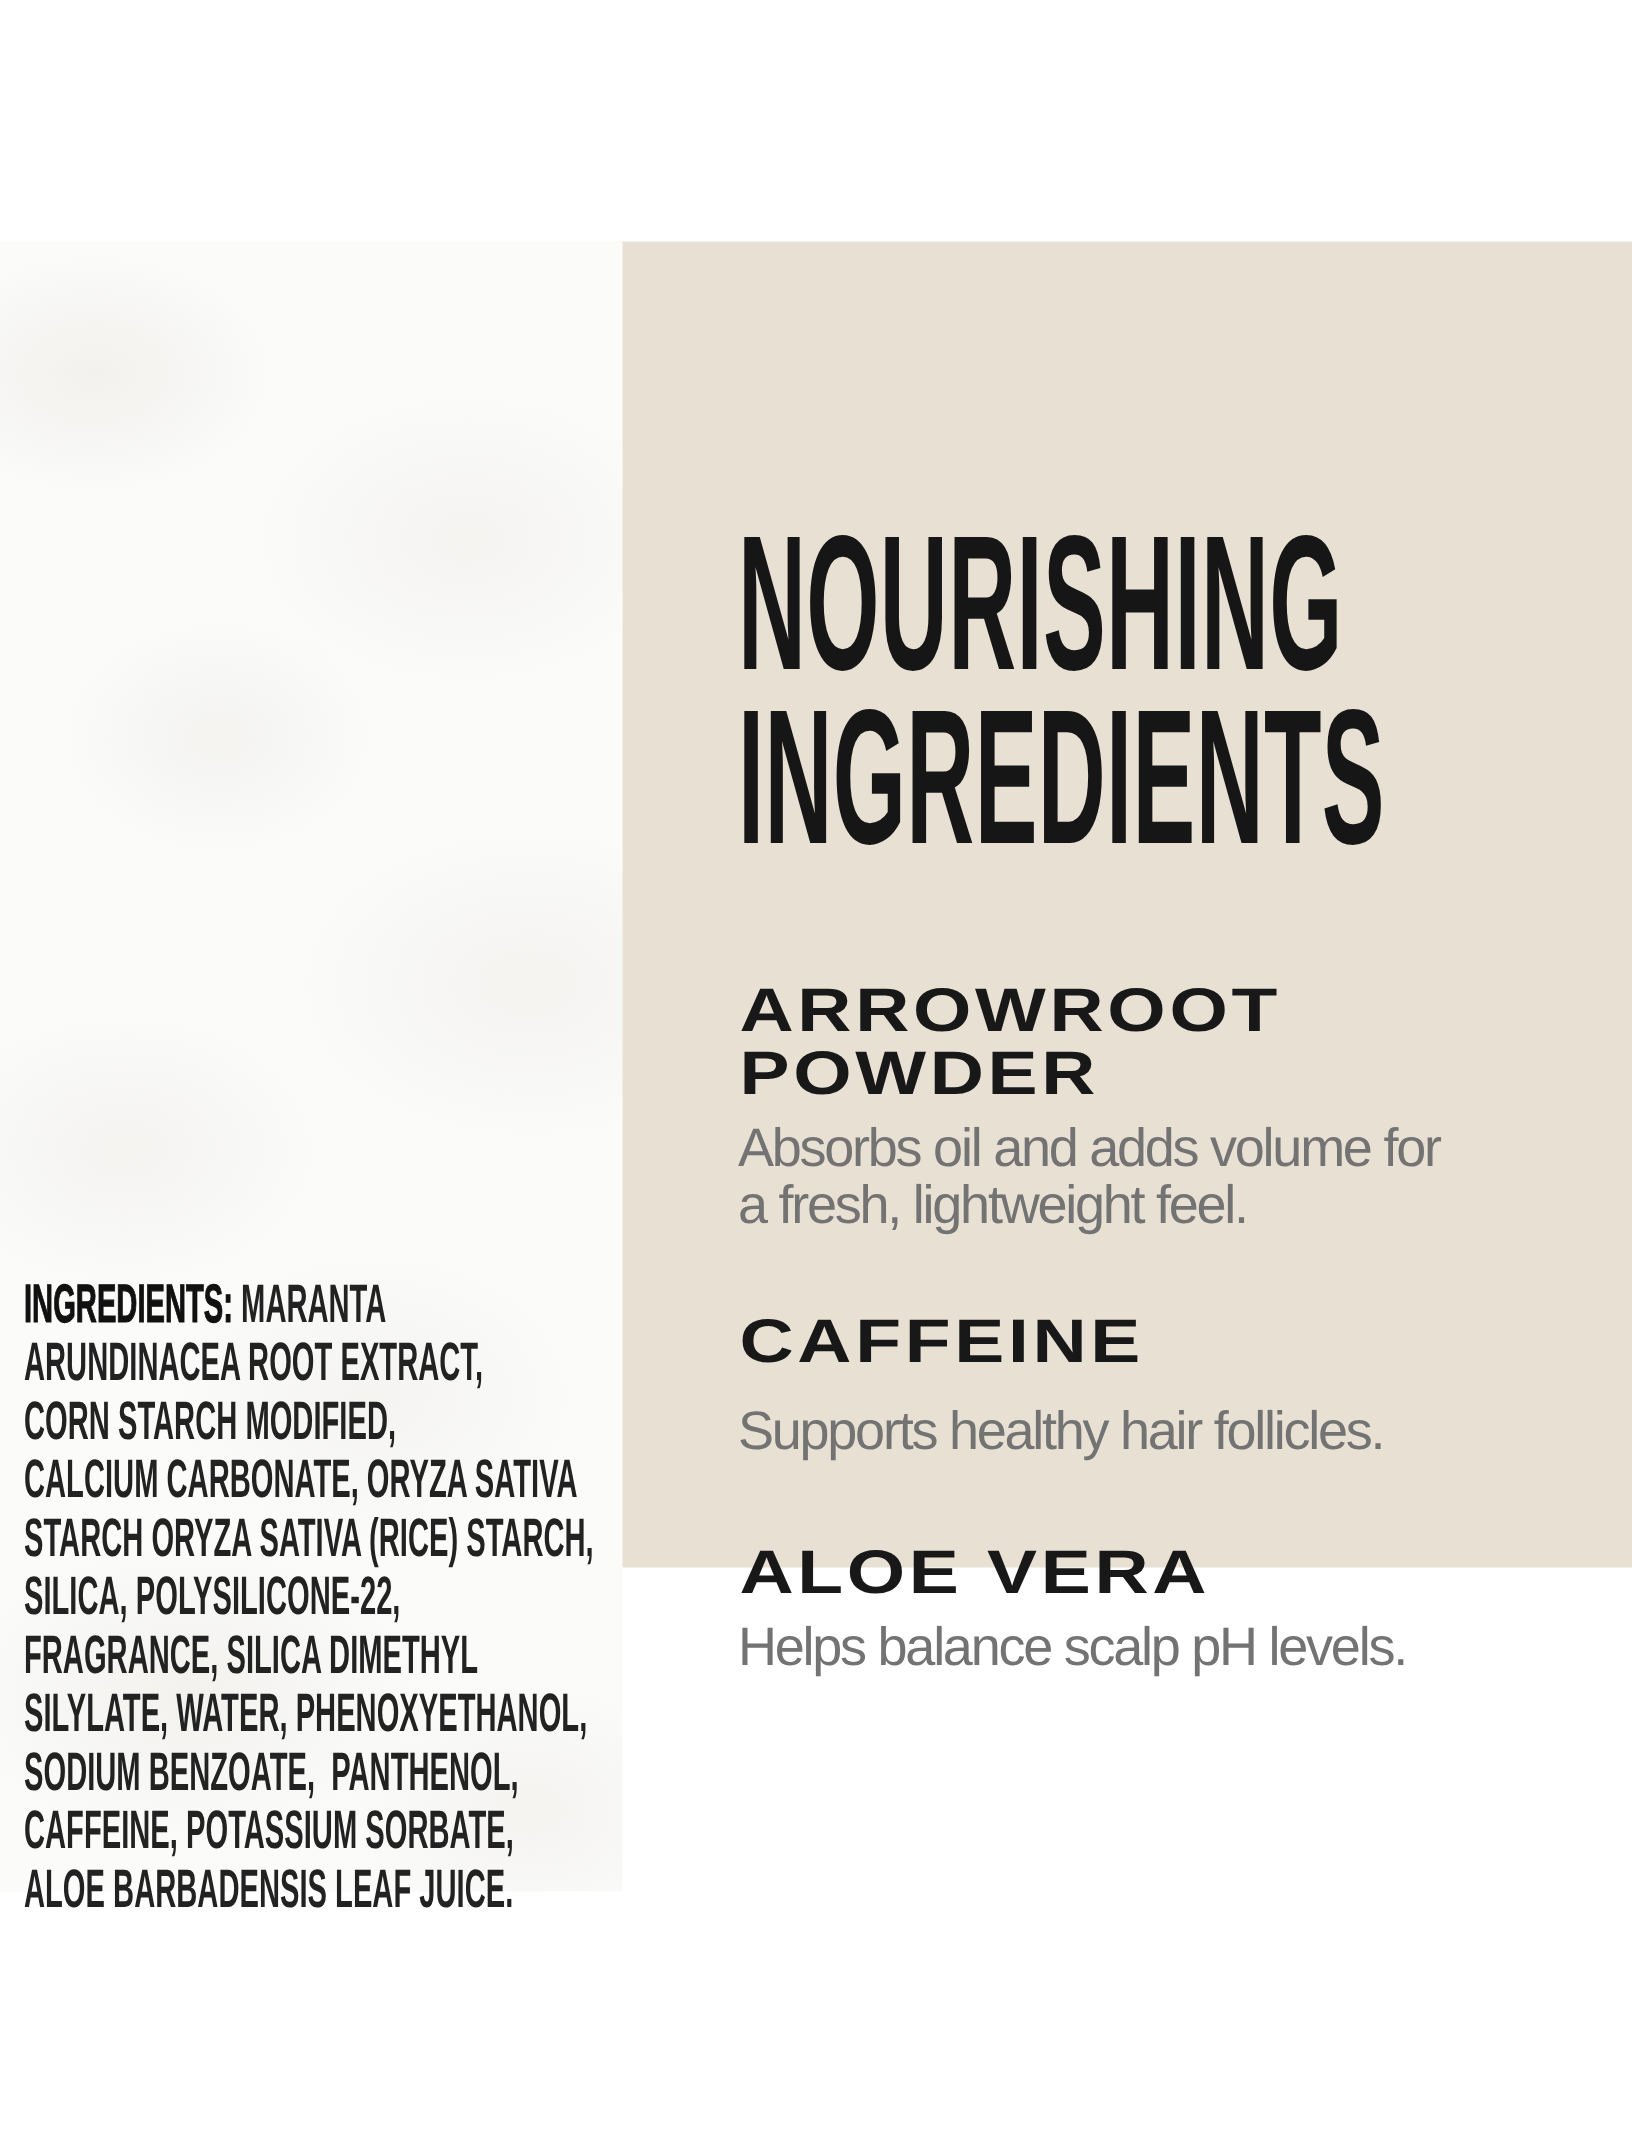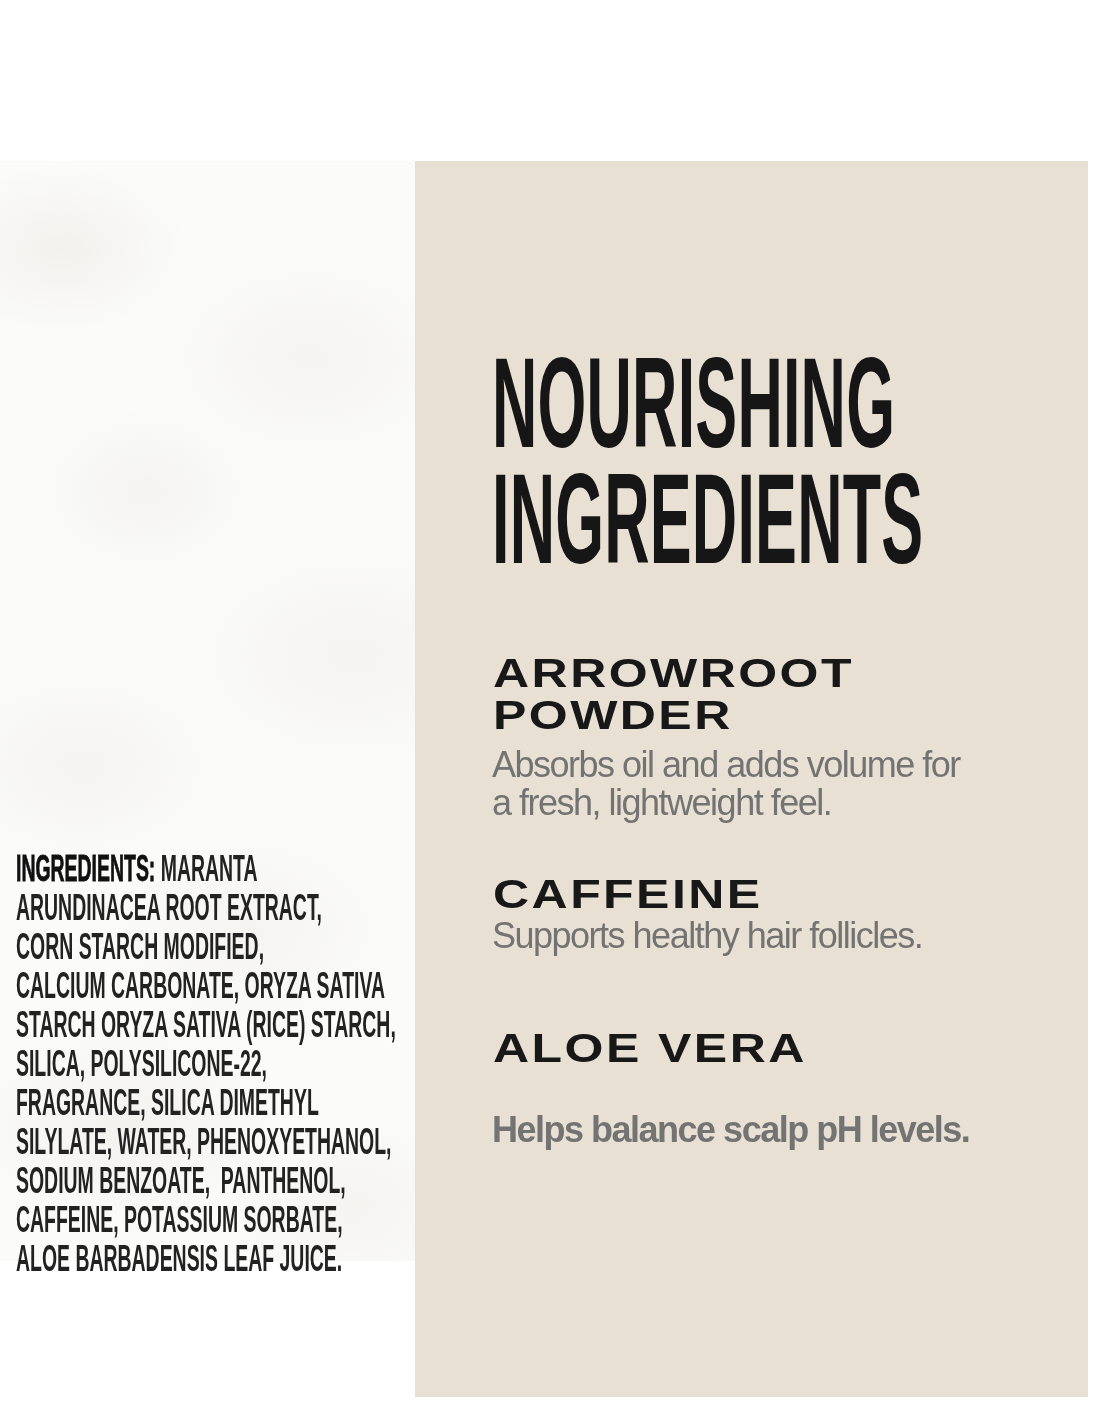--- a/index.html
+++ b/index.html
@@ -60,21 +60,21 @@
   .ing-label {
     color: #111111;
     -webkit-text-stroke: 0.8px #111111;
   }
   
   .right-panel {
     position: absolute;
     top: 0;
     left: 415px;
     width: 673px;
-    height: 1236px;
+    height: 884px;
     background: #e8e1d3;
     color: #1b1b1b;
   }
   .title {
     position: absolute;
     top: 184px;
     left: 77px;
     margin: 0;
     font-weight: 700;
     font-size: 128px;
@@ -105,23 +105,23 @@
     font-weight: 400;
     font-size: 36px;
     line-height: 38px;
     letter-spacing: -1.5px;
     color: #737373;
     white-space: pre-line;
   }
   .h-sec1 { top: 492px; }
   .d-sec1 { top: 585px; }
   .h-sec2 { top: 713px; }
-  .d-sec2 { top: 756px; }
+  .d-sec2 { top: 774px; }
   .h-sec3 { top: 867px; }
-  .d-sec3 { top: 950px; font-weight: bold; }
+  .d-sec3 { top: 918px; }
 </style>
 </head>
 <body>
 
 <div class="page">
   <section class="band">
 
     <div class="left-panel">
       <p class="ingredients">
         <span class="ing-label">INGREDIENTS: </span><span class="ing-text">MARANTA

